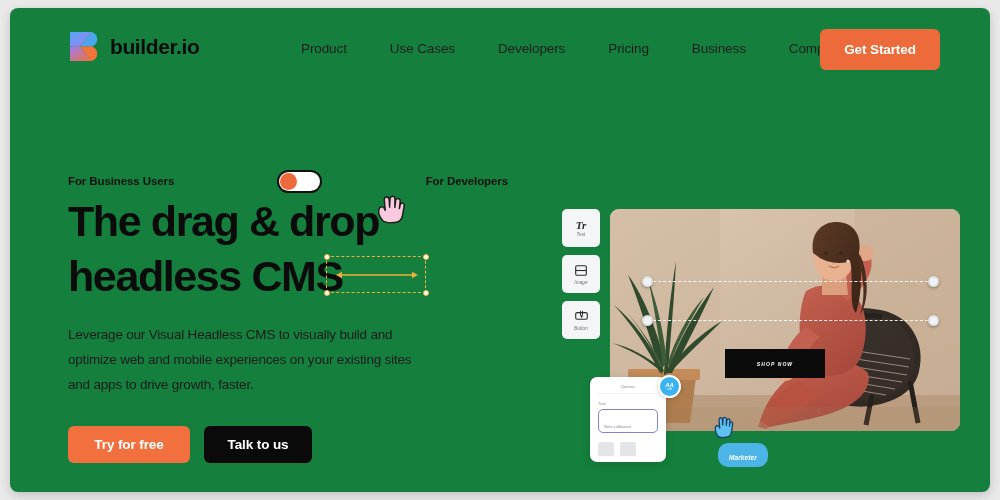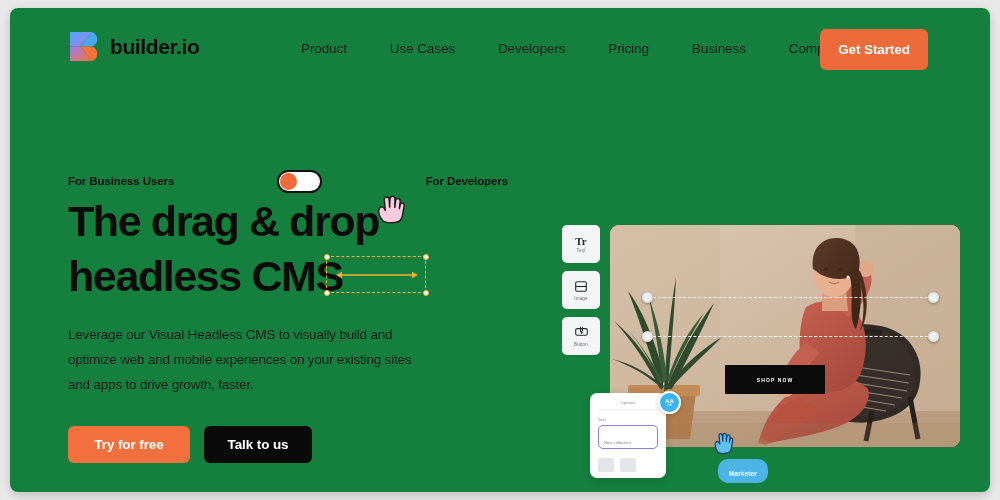--- a/index.html
+++ b/index.html
@@ -38,21 +38,21 @@
   }
   .nav-item {
     font-size:13.5px; color:#1d1d1d; cursor:pointer;
     padding:0 0; margin-right:43px; white-space:nowrap;
     letter-spacing:-0.1px;
   }
   .nav-item:last-child { margin-right:0; }
 
   #get-started {
     position:absolute; left:810px; top:21px;
-    width:108px; height:41px;
+    width:120px; height:41px;
     background:#ed6b3b; border:none; border-radius:6px;
     color:#fff; font-size:13.5px; font-weight:600;
     font-family:"Liberation Sans", sans-serif;
     cursor:pointer; letter-spacing:-0.1px;
   }
 
   
   #left-col { position:absolute; left:58px; top:160px; width:440px; }
 
   #audience-toggle-row {
@@ -125,22 +125,22 @@
   }
   #talk-btn {
     width:108px; height:37px; border:none; border-radius:6px;
     background:#0a0a0a; color:#fff; font-size:13.5px; font-weight:600;
     font-family:"Liberation Sans", sans-serif; cursor:pointer;
     letter-spacing:-0.1px;
   }
 
   
   #builder-preview {
-    position:absolute; left:540px; top:205px;
-    width:420px; height:280px;
+    position:absolute; left:540px; top:189px;
+    width:420px; height:280px;font-style:italic;
   }
 
   
   #widget-palette {
     position:absolute; left:12px; top:12px;
     display:flex; flex-direction:column; gap:8px; z-index:6;
   }
   .widget-card {
     width:38px; height:38px; background:#f4f5f7;
     border-radius:5px; display:flex; flex-direction:column;

